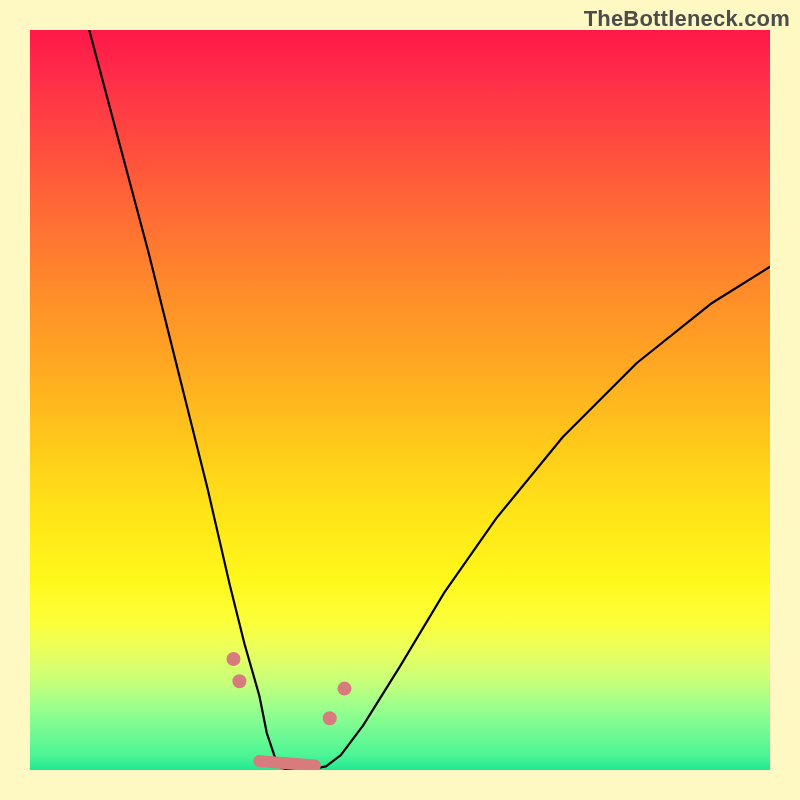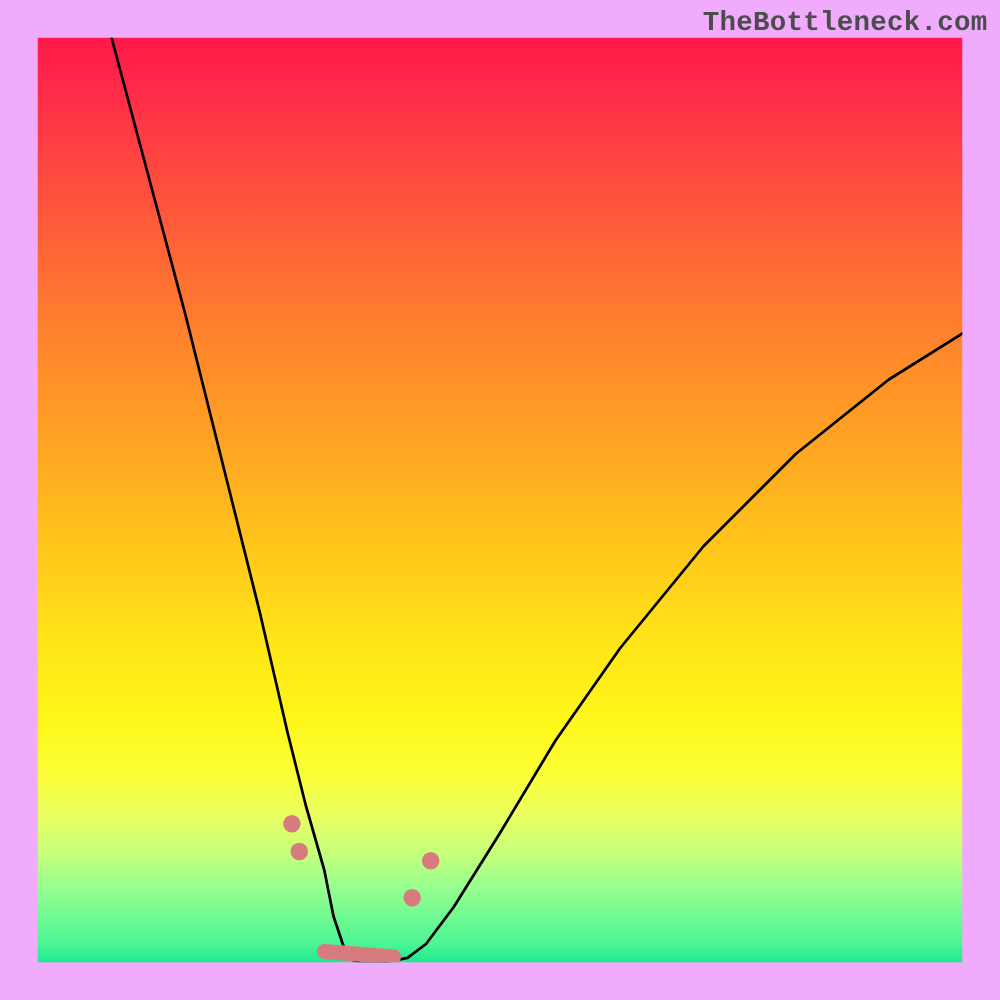--- a/index.html
+++ b/index.html
@@ -10,22 +10,21 @@
     background: #000;
     font-family: Arial, Helvetica, sans-serif;
     overflow: hidden;
   }
   .frame {
     position: absolute;
     left: 0;
     top: 0;
     width: 800px;
     height: 800px;
-    background: #f0abfc;
-    font-family: Liberation Mono, monospace;
+    background: #fef9c3;
   }
   .watermark {
     position: absolute;
     top: 6px;
     right: 10px;
     color: #4c4c4c;
     font-size: 22px;
     font-weight: 600;
     letter-spacing: 0.2px;
     z-index: 10;

